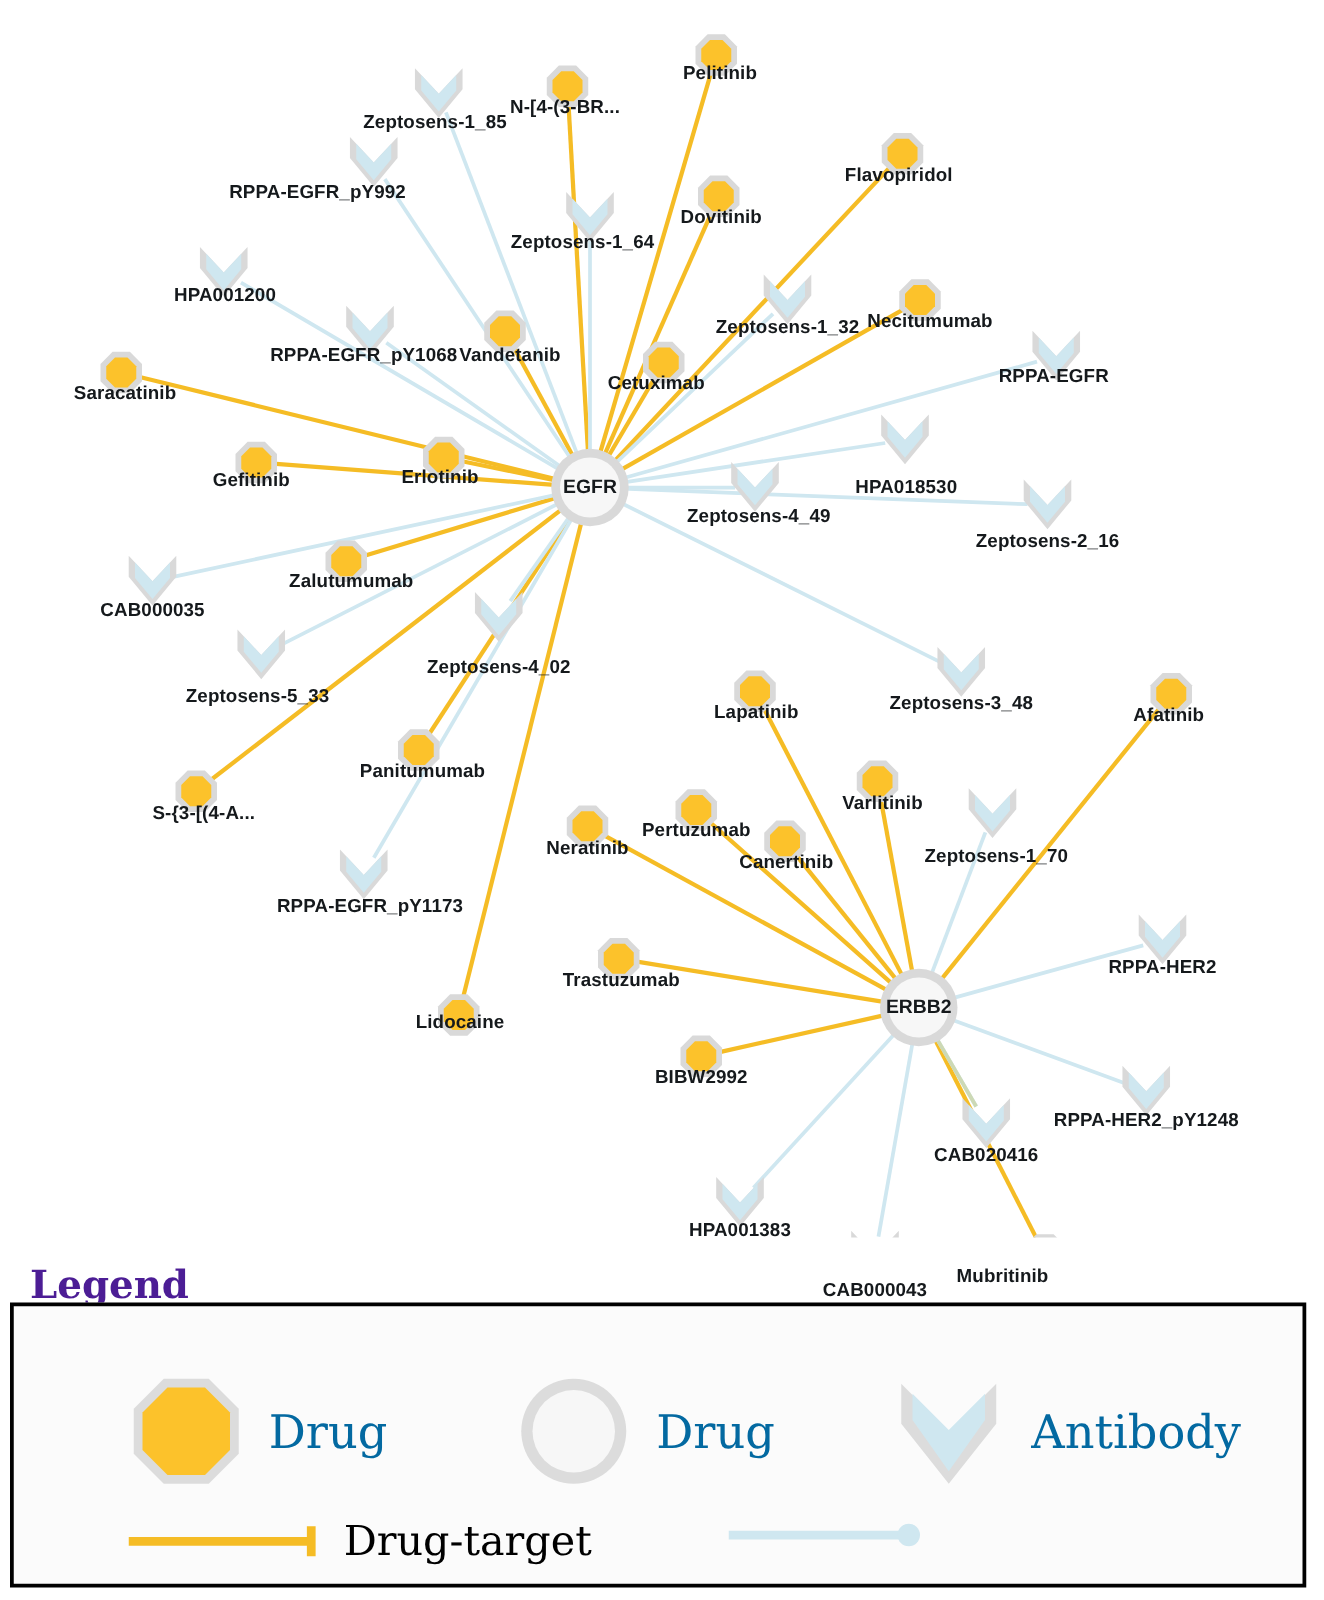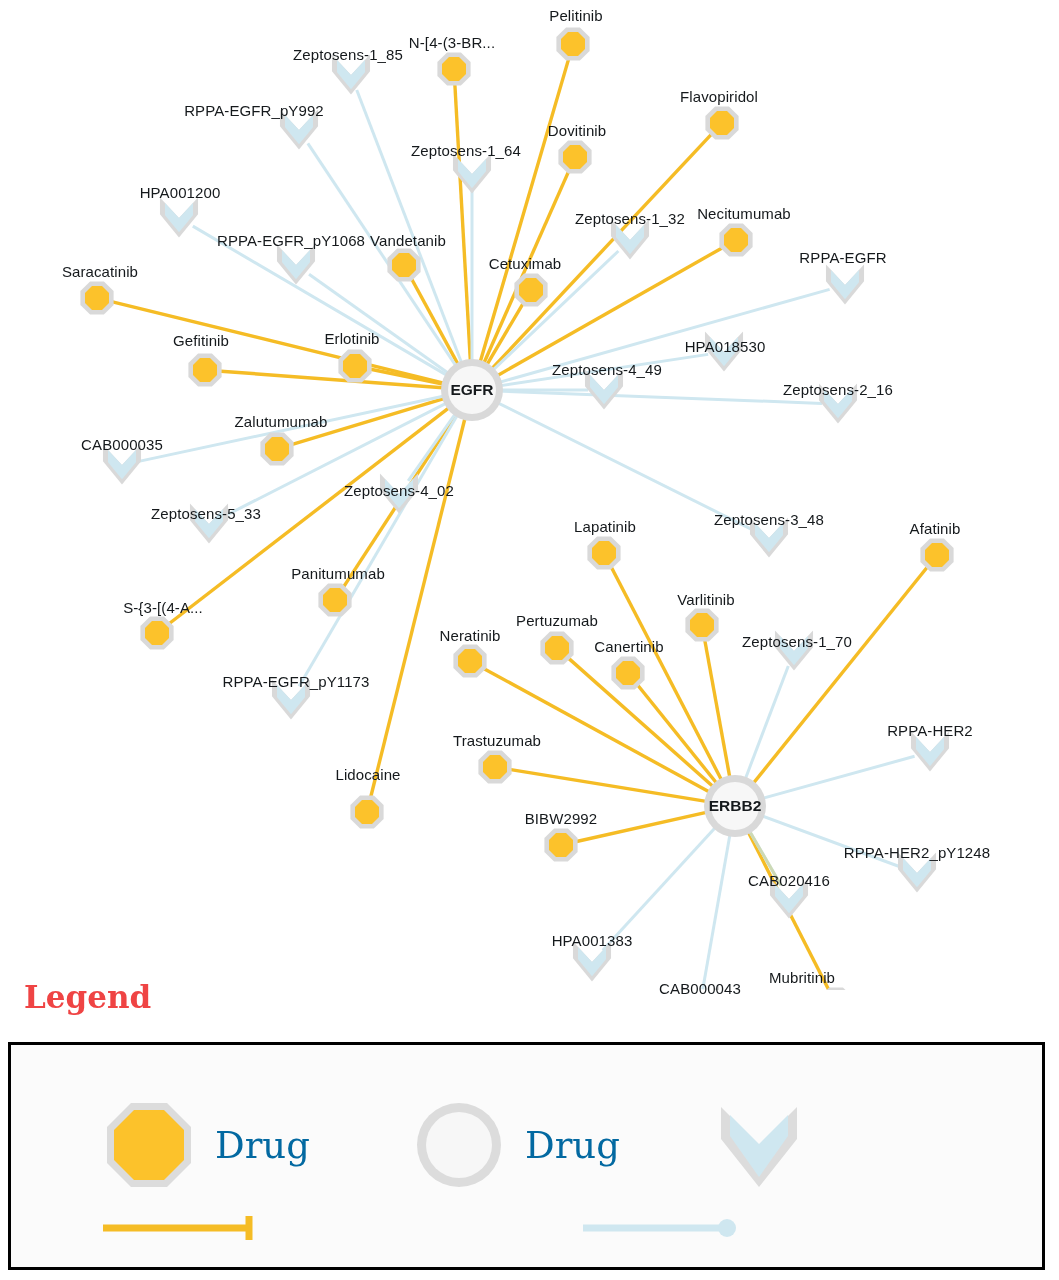--- a/index.html
+++ b/index.html
@@ -19,44 +19,45 @@
     left: 0; top: 0;
     width: 1059px;
     height: 990px;
   }
   #graph-svg {
     position: absolute;
     left: 0; top: 0;
   }
   .node-label {
     position: absolute;
-    font-weight: normal;
+    font-weight: bold;
     font-size: 15px;
     color: #15191c;
     white-space: nowrap;
     transform: translate(-50%, -50%);
     letter-spacing: 0.1px;
+    margin-top: 44px;
   }
   .gene-label {
     position: absolute;
     font-weight: bold;
     font-size: 15.5px;
     color: #15191c;
     white-space: nowrap;
     transform: translate(-50%, -50%);
   }
   
   #legend-title {
     position: absolute;
     left: 24px;
-    top: 979px;
+    top: 1010px;
     font-family: "DejaVu Serif", serif;
     font-size: 31px;
     font-weight: bold;
-    color: #ef4444;
+    color: #4c1d95;
   }
   #legend-box {
     position: absolute;
     left: 8px;
     top: 1042px;
     width: 1037px;
     height: 228px;
     border: 3px solid #000;
     background: #fbfbfb;
     box-sizing: border-box;
@@ -349,28 +350,30 @@
         <circle cx="48" cy="48" r="42" fill="#dcdcdc"></circle>
         <circle cx="48" cy="48" r="33" fill="#f7f7f7"></circle>
       </svg>
       <span class="legend-text">Drug</span>
     </div>
     <div class="legend-item" style="left:700px;">
       <svg width="96" height="96" viewBox="0 0 96 96">
         <polygon points="10,10 48,48 86,10 86,42 48,90 10,42" fill="#dcdcdc"></polygon>
         <polygon points="19,18 48,47 77,18 77,39 48,80 19,39" fill="#cfe7f0"></polygon>
       </svg>
+      <span class="legend-text">Antibody</span>
     </div>
   </div>
   <div class="legend-row" style="top:168px;">
     <div class="legend-item" style="left:90px;">
       <svg width="160" height="30" viewBox="0 0 160 30">
         <line x1="2" y1="15" x2="148" y2="15" stroke="#f5bc25" stroke-width="7"></line>
         <line x1="148" y1="3" x2="148" y2="27" stroke="#f5bc25" stroke-width="7"></line>
       </svg>
+      <span class="legend-text-sm">Drug-target</span>
     </div>
     <div class="legend-item" style="left:570px;">
       <svg width="160" height="30" viewBox="0 0 160 30">
         <line x1="2" y1="15" x2="142" y2="15" stroke="#cfe7f0" stroke-width="7"></line>
         <circle cx="146" cy="15" r="9" fill="#cfe7f0"></circle>
       </svg>
     </div>
   </div>
 </div>
 

